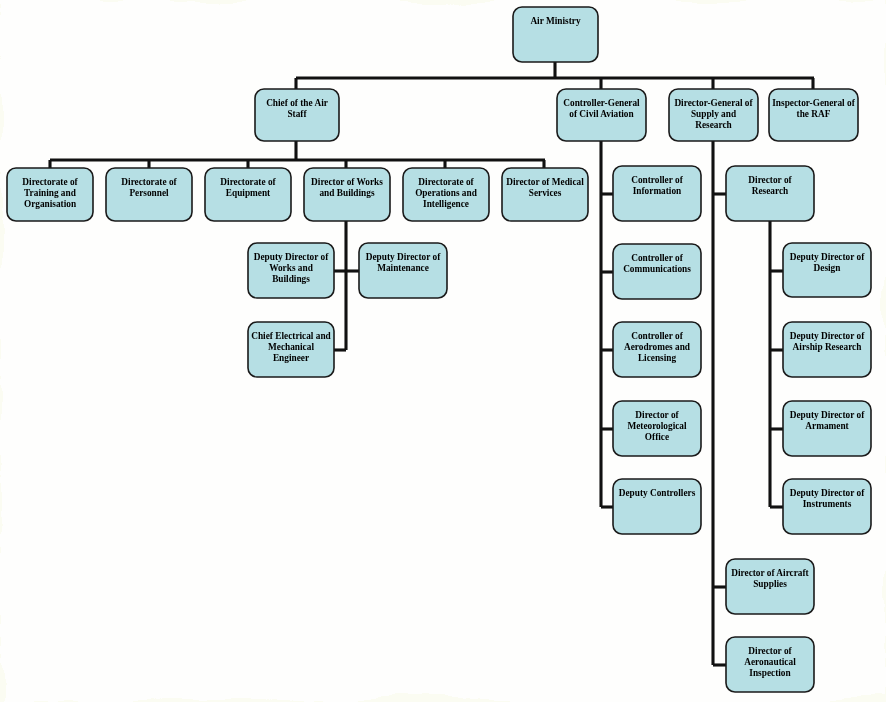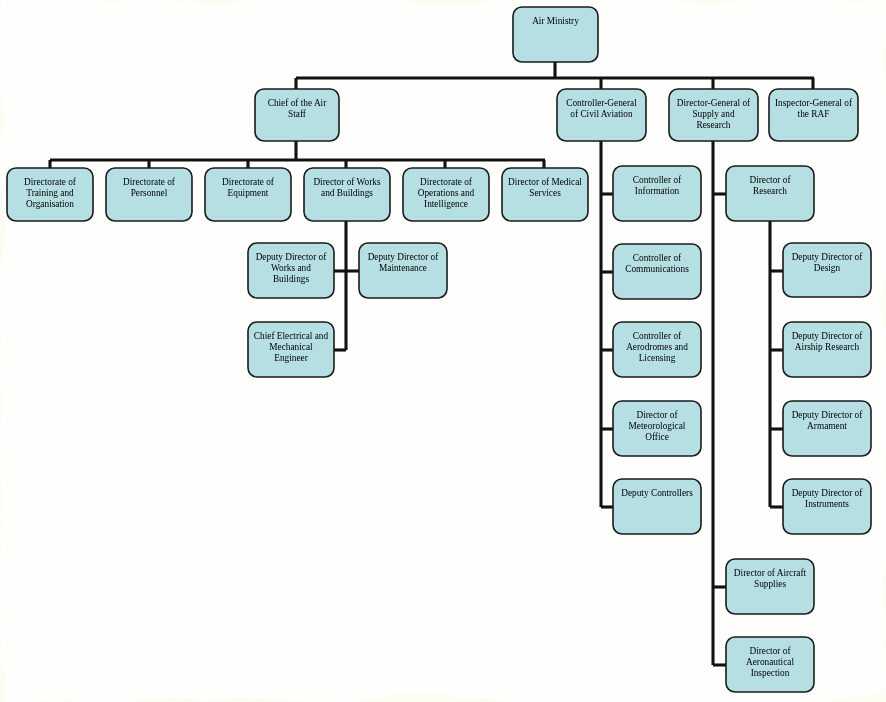--- a/index.html
+++ b/index.html
@@ -11,20 +11,21 @@
     width: 886px;
     height: 702px;
     font-family: "Liberation Serif", "DejaVu Serif", serif;
     overflow: hidden;
     background: #fdfdf4;
   }
   #chart-root {
     position: relative;
     width: 886px;
     height: 507px;
+    font-weight: bold;
   }
   #bg-texture, #chart-svg {
     position: absolute;
     top: 0;
     left: 0;
     width: 886px;
     height: 702px;
   }
   .node-box {
     stroke: #1a1a1a;

